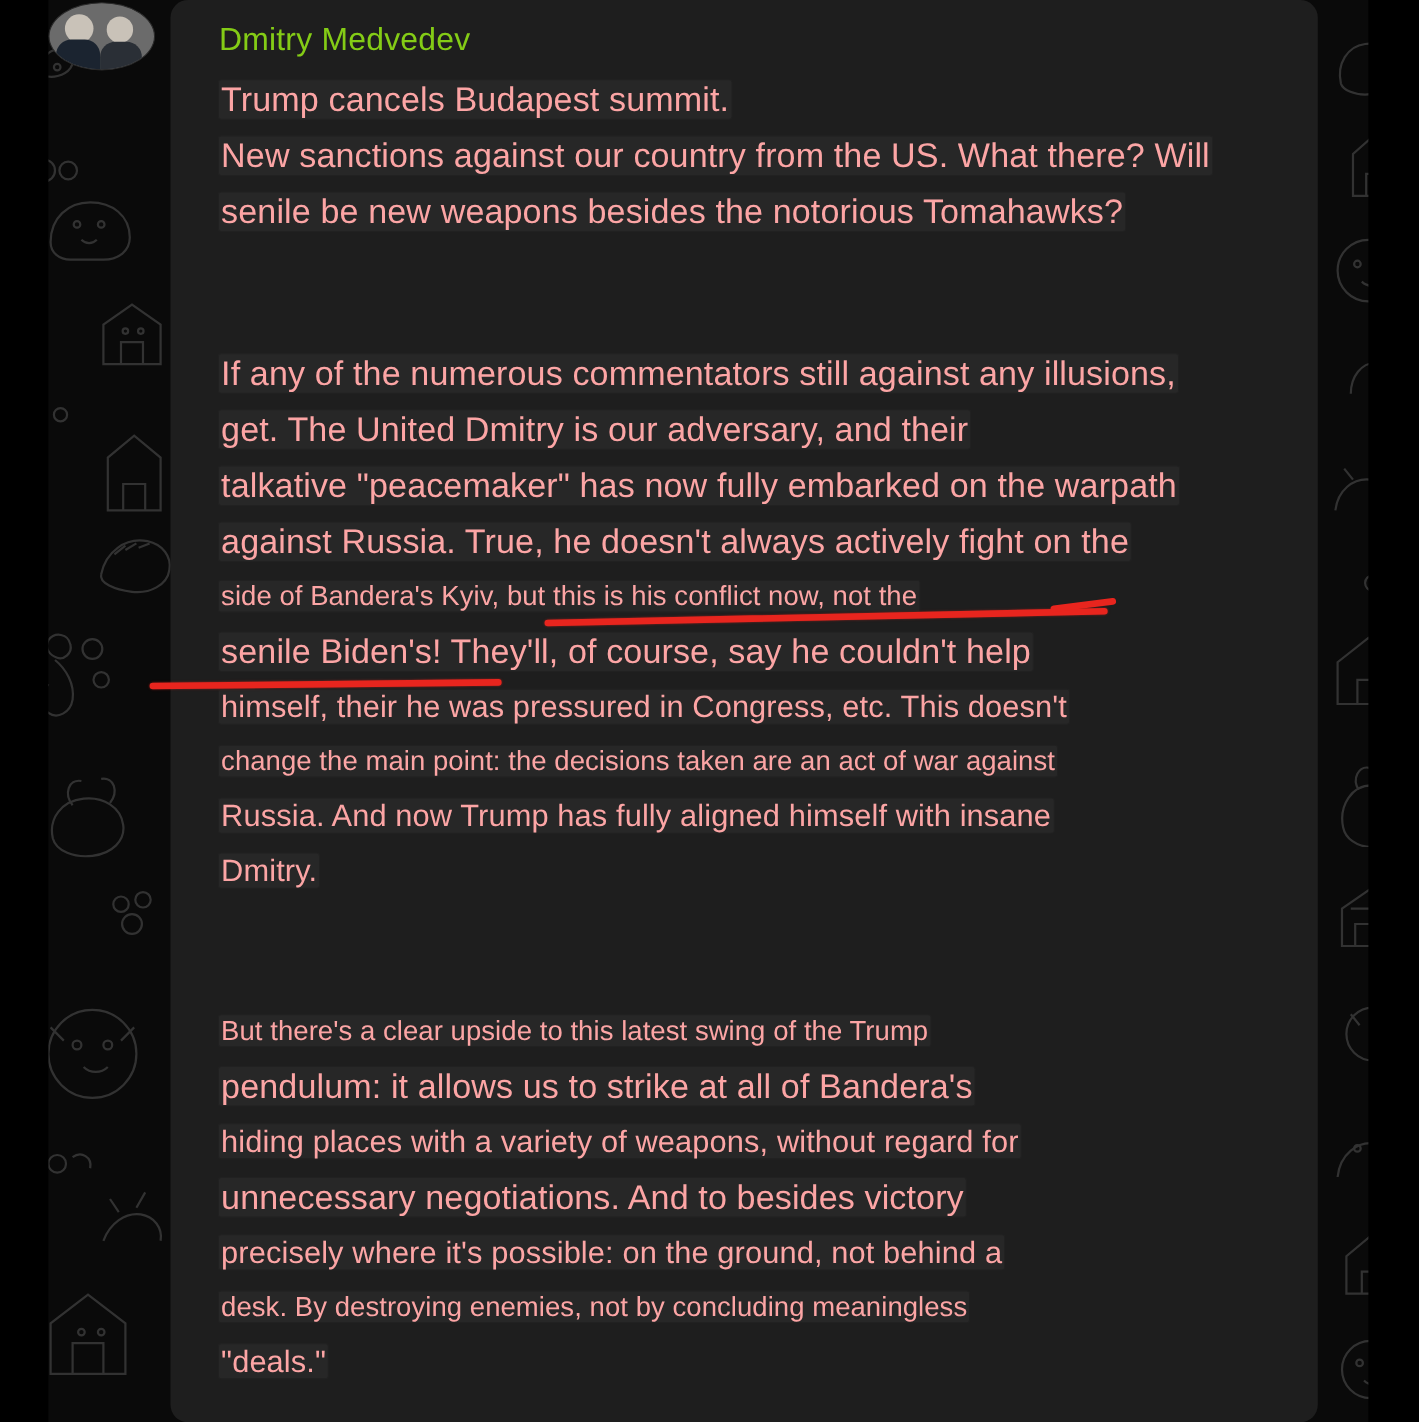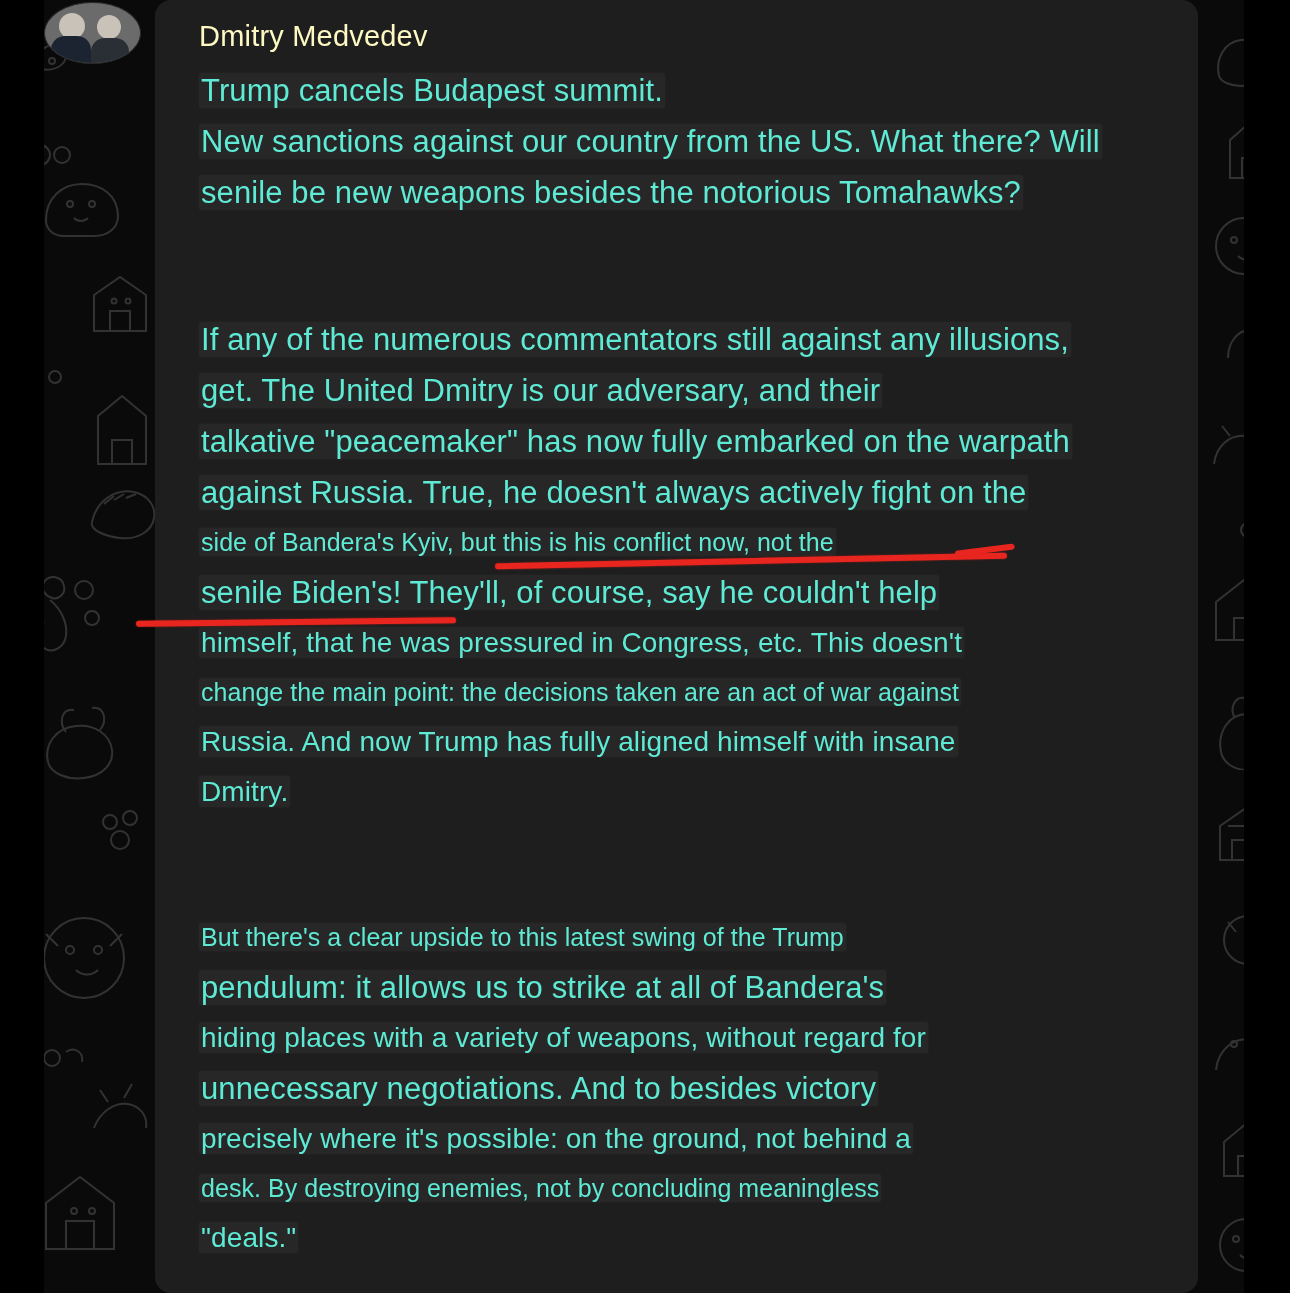--- a/index.html
+++ b/index.html
@@ -48,21 +48,21 @@
     left: 155px;
     top: 0px;
     width: 1043px;
     min-height: 1293px;
     background: #1e1e1e;
     border-radius: 16px;
     box-sizing: border-box;
     padding: 14px 22px 20px 22px;
   }
   .author {
-    color: #fef9c3;
+    color: #84cc16;
     font-size: 29px;
     line-height: 34px;
     margin: 5px 0 12px 22px;
     letter-spacing: 0.2px;
   }
 
   
   .avatar {
     position: absolute;
     left: 44px;
@@ -81,21 +81,21 @@
   }
   .avatar .h1 { width: 26px; height: 26px; left: 14px; top: 10px; }
   .avatar .h2 { width: 24px; height: 24px; left: 52px; top: 12px; }
   .avatar .b1 { position:absolute; width: 40px; height: 28px; left: 6px; top: 33px; background: #1b2430; border-radius: 14px 14px 0 0;}
   .avatar .b2 { position:absolute; width: 38px; height: 26px; left: 46px; top: 35px; background: #2a2f36; border-radius: 14px 14px 0 0;}
   .avatar .sky { position:absolute; inset:0; background: linear-gradient(#8e9aa5, #cfd5da); z-index: -1;}
 
   
   .msg {
     margin: 0 0 0 22px;
-    color: #5eead4;
+    color: #fca5a5;
   }
   .para {
     margin: 0 0 0 0;
   }
   .para + .para {
     margin-top: 96px;
   }
   .line {
     display: block;
     white-space: nowrap;
@@ -314,21 +314,21 @@
         <div class="line s-lg"><span class="t">senile be new weapons besides the notorious Tomahawks?</span></div>
       </div>
 
       <div class="para">
         <div class="line s-lg"><span class="t">If any of the numerous commentators still against any illusions,</span></div>
         <div class="line s-lg"><span class="t">get. The United Dmitry is our adversary, and their</span></div>
         <div class="line s-lg"><span class="t">talkative "peacemaker" has now fully embarked on the warpath</span></div>
         <div class="line s-lg"><span class="t">against Russia. True, he doesn't always actively fight on the</span></div>
         <div class="line s-sm"><span class="t">side of Bandera's Kyiv, but this is his conflict now, not the</span></div>
         <div class="line s-lg"><span class="t">senile Biden's! They'll, of course, say he couldn't help</span></div>
-        <div class="line s-md"><span class="t">himself, that he was pressured in Congress, etc. This doesn't</span></div>
+        <div class="line s-md"><span class="t">himself, their he was pressured in Congress, etc. This doesn't</span></div>
         <div class="line s-sm"><span class="t">change the main point: the decisions taken are an act of war against</span></div>
         <div class="line s-md"><span class="t">Russia. And now Trump has fully aligned himself with insane</span></div>
         <div class="line s-md"><span class="t">Dmitry.</span></div>
       </div>
 
       <div class="para">
         <div class="line s-sm"><span class="t">But there's a clear upside to this latest swing of the Trump</span></div>
         <div class="line s-lg"><span class="t">pendulum: it allows us to strike at all of Bandera's</span></div>
         <div class="line s-md"><span class="t">hiding places with a variety of weapons, without regard for</span></div>
         <div class="line s-lg"><span class="t">unnecessary negotiations. And to besides victory</span></div>

